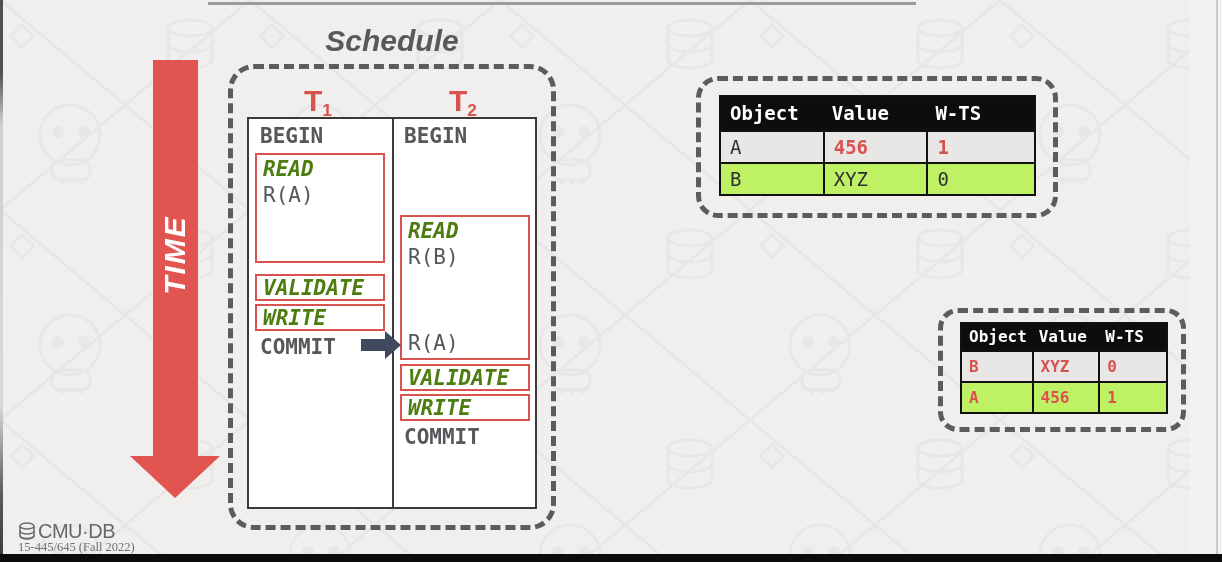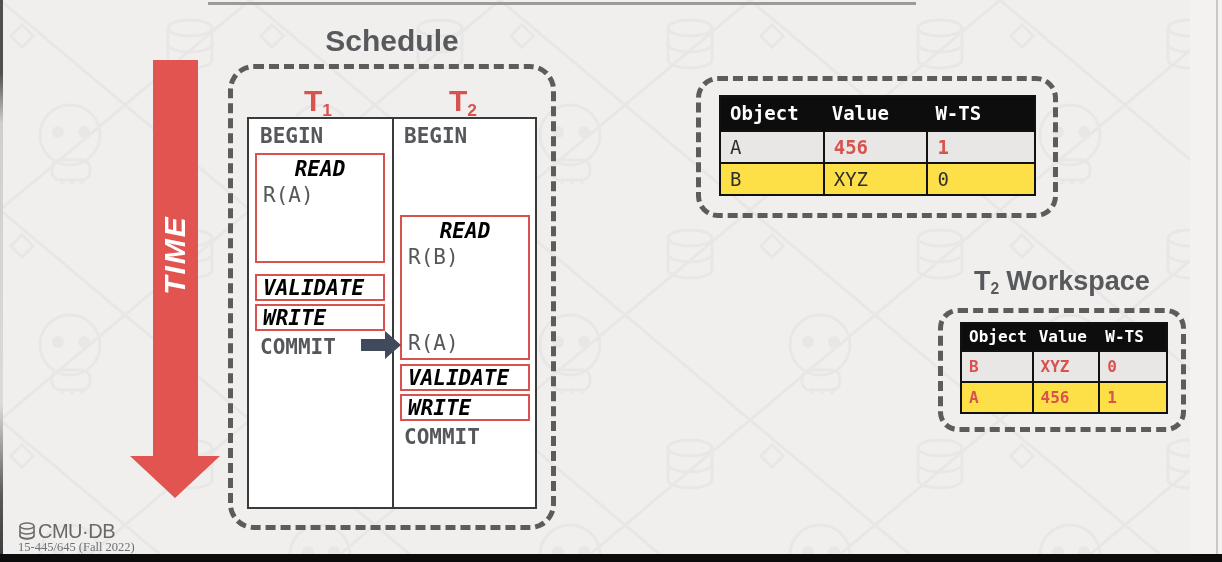--- a/index.html
+++ b/index.html
@@ -6,25 +6,25 @@
   .slide{position:relative;width:1222px;height:562px;background:#f0efee;overflow:hidden;
          font-family:"Liberation Sans",sans-serif;}
   .abs{position:absolute;}
   .title{font-weight:800;color:#57595c;text-align:center;}
   .mono{font-family:"DejaVu Sans Mono","Liberation Mono",monospace;}
   .gray-op{color:#55575a;font-size:21px;}
   .bold{font-weight:bold;}
   .dashedbox{border:5px dashed #5c5c5c;border-radius:26px;box-sizing:border-box;}
   .redbox{border:2px solid #d9524e;box-sizing:border-box;background:transparent;}
   .phase{font-family:"DejaVu Sans Mono","Liberation Mono",monospace;
-         font-style:italic;font-weight:bold;color:#000000;font-size:21px;line-height:24px;text-align:center;}
+         font-style:italic;font-weight:bold;color:#4d7c0f;font-size:21px;line-height:24px;}
   .tlabel{color:#d9524e;font-weight:800;font-size:30px;text-align:center;}
   .sub{font-size:0.58em;position:relative;top:0.28em;}
   .sched-table{background:#fff;border:2px solid #3a3a3a;box-sizing:border-box;}
-  .dbtable{box-sizing:border-box;border:2px solid #111;background:#fde047;}
+  .dbtable{box-sizing:border-box;border:2px solid #111;background:#bef264;}
   .trow{display:flex;box-sizing:border-box;}
   .tcell{box-sizing:border-box;overflow:hidden;white-space:nowrap;}
   .hdr{background:#0d0d0d;color:#fff;font-weight:bold;}
   .hl{background:#e8e7e6;}
   .brd{border-top:2px solid #111;}
   .cdiv{border-left:2px solid #111;}
   .red-val{color:#d9524e;font-weight:bold;}
   .dark-val{color:#2e2e2e;}
   .db-size{font-size:19px;line-height:31px;padding-left:9px;}
   .ws-size{font-size:16px;line-height:30px;padding-left:7px;}
@@ -69,21 +69,21 @@
        background:linear-gradient(#4f4f4f 0%,#4f4f4f 13%,#cfcfce 22%,#dadad9 72%,#5a5a5a 88%,#3a3a3a 100%);"></div>
 
   <svg class="abs" style="left:130px;top:60px;" width="90" height="438">
     <polygon points="23,0 68,0 68,396 90,396 45,438 0,396 23,396" fill="#e15450"></polygon>
   </svg>
   <div class="abs" style="left:75px;top:235px;width:200px;height:40px;display:flex;
        align-items:center;justify-content:center;transform:rotate(-90deg);">
     <span class="time-text">TIME</span>
   </div>
 
-  <div class="abs title" style="left:228px;top:24px;width:328px;font-size:30px;">Schedule</div>
+  <div class="abs title" style="left:228px;top:24px;width:328px;font-size:30px;font-style:italic;">Schedule</div>
 
   <div class="abs dashedbox" style="left:228px;top:64px;width:328px;height:466px;"></div>
 
   <div class="abs tlabel" style="left:268px;top:84px;width:100px;"><span>T</span><span class="sub">1</span></div>
   <div class="abs tlabel" style="left:413px;top:84px;width:100px;"><span>T</span><span class="sub">2</span></div>
 
   <div class="abs sched-table" style="left:247px;top:117px;width:290px;height:392px;">
     <div class="abs" style="left:143px;top:0;width:2px;height:100%;background:#3a3a3a;"></div>
 
     <div class="abs mono gray-op bold" style="left:11px;top:5px;">BEGIN</div>
@@ -131,21 +131,20 @@
       <div class="tcell mono db-size red-val cdiv" style="width:105px;">456</div>
       <div class="tcell mono db-size red-val cdiv" style="width:109px;">1</div>
     </div>
     <div class="trow brd" style="height:32px;">
       <div class="tcell mono db-size dark-val" style="width:103px;">B</div>
       <div class="tcell mono db-size dark-val cdiv" style="width:105px;">XYZ</div>
       <div class="tcell mono db-size dark-val cdiv" style="width:109px;">0</div>
     </div>
   </div>
 
-  <div class="abs title" style="left:938px;top:266px;width:248px;font-size:27px;"><span>T</span><span class="sub">2</span><span style="margin-left:7px;">Workspace</span></div>
 
   <div class="abs dashedbox" style="left:938px;top:308px;width:248px;height:124px;border-radius:20px;"></div>
 
   <div class="abs dbtable" style="left:960px;top:322px;width:208px;">
     <div class="trow hdr" style="height:26px;">
       <div class="tcell mono ws-hdr-size" style="width:71px;">Object</div>
       <div class="tcell mono ws-hdr-size" style="width:68px;">Value</div>
       <div class="tcell mono ws-hdr-size" style="width:69px;">W-TS</div>
     </div>
     <div class="trow hl brd" style="height:31px;">

